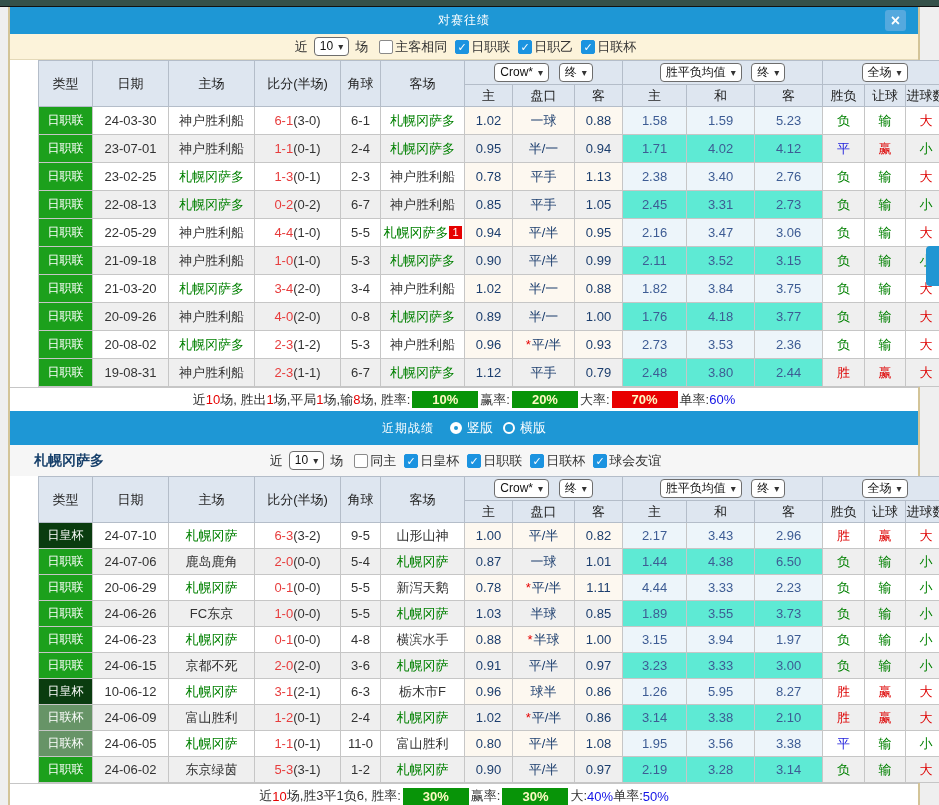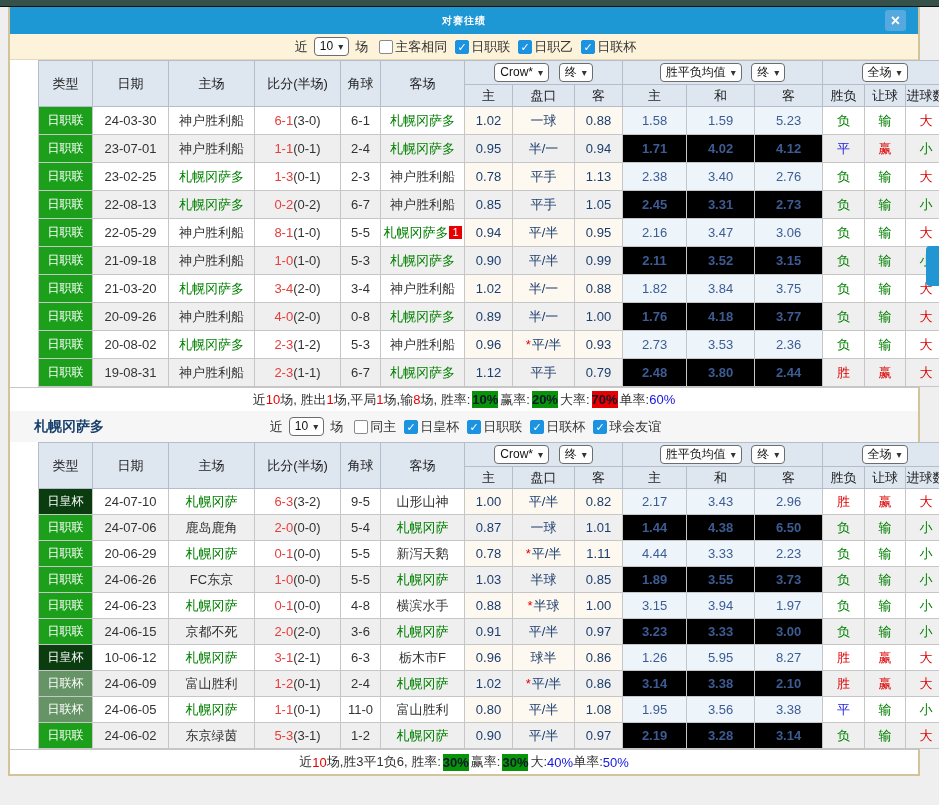--- a/index.html
+++ b/index.html
@@ -7,21 +7,21 @@
     width:939px;height:805px;overflow:hidden;position:relative;
     background:#efefef;
     font-family:"Liberation Sans","DejaVu Sans",sans-serif;
     font-size:13px;color:#333;
   }
   .top-strip{position:absolute;left:0;top:0;width:939px;height:6px;background:#35514a;border-bottom:1px solid #111;}
   .panel{position:absolute;left:8px;top:7px;width:912px;background:#fff;border:2px solid #d3c498;border-top:none;box-sizing:border-box;}
 
   
   .titlebar{position:relative;height:27px;background:#1e97d5;display:flex;align-items:center;justify-content:center;}
-  .tb-title{color:#fff;font-weight:bold;font-size:10px;letter-spacing:1px;}
+  .tb-title{color:#fff;font-weight:normal;font-size:12px;letter-spacing:1px;}
   .close-btn{position:absolute;right:12px;top:3px;width:21px;height:21px;background:#55a9de;border-radius:3px;
     color:#fff;font-size:16px;font-weight:bold;line-height:21px;text-align:center;cursor:pointer;}
   .titlebar.tb2{height:34px;}
   .radio-group{display:flex;align-items:center;margin-left:6px;color:#fff;font-size:13px;}
   .radio{display:inline-block;width:12px;height:12px;border:2px solid #fff;border-radius:50%;margin:0 5px 0 10px;position:relative;box-sizing:border-box;background:transparent;}
   .radio.on{background:#fff;}
   .radio.on::after{content:"";position:absolute;left:2px;top:2px;width:4px;height:4px;border-radius:50%;background:#1e97d5;}
 
   
   .filterbar{height:25px;background:#fcf3da;display:flex;align-items:center;justify-content:center;border-bottom:1px solid #e4d9b8;}
@@ -41,39 +41,39 @@
   table.grid th{background:#dee6f0;border:1px solid #b4bdc9;font-weight:normal;font-size:13px;color:#222;padding:0;}
   table.grid thead tr.r1 th{height:23px;}
   table.grid thead tr.r2 th{height:21px;}
   table.grid td{border:1px solid #c6c6c6;text-align:center;padding:0;height:27px;overflow:hidden;white-space:nowrap;}
   table.grid.t2 td{height:25px;}
   tr.odd td{background:#fff;}
   tr.even td{background:#efefef;}
   tr.odd td.warm{background:#fdf8f0;}
   tr.even td.warm{background:#efefef;}
   tr.odd td.cool{background:#edf5fa;}
-  tr.even td.cool{background:#000000;font-weight:bold;}
+  tr.even td.cool{background:#5eead4;}
   td.c-type{color:#fff;font-size:12px;}
   td.c-date{color:#333;}
   .num{color:#1c3e6e;}
   .numw{color:#3d5c94;}
   .line{color:#1c3e6e;}
   .star{color:#e60000;margin-right:1px;}
   .team{color:#333;}
   .team.hl{color:#008000;}
   .card{display:inline-block;background:#e60000;color:#fff;font-size:11px;line-height:13px;padding:0 3px;margin-left:1px;vertical-align:1px;}
   .ft{color:#e73c3c;}
   .ht{color:#333;}
 
   
   .summary{height:23px;display:flex;align-items:center;justify-content:center;background:#fff;border-top:1px solid #c6c6c6;font-size:13px;}
   .summary.s2{height:24px;}
   .seg-r{color:#e60000;}
   .seg-b{color:#1414e6;}
-  .badge{color:#0f172a;padding:1px 0;margin:0 2px;font-weight:bold;}
+  .badge{color:#fef9c3;padding:1px 20px;margin:0 2px;font-weight:bold;}
   .badge.g{background:#089408;}
   .badge.rd{background:#e80000;}
 
   .side-tab{position:absolute;right:0;top:246px;width:13px;height:40px;background:#2196d3;border-radius:4px 0 0 4px;cursor:pointer;}
 </style>
 </head>
 <body>
 
 <div class="top-strip"></div>
 
@@ -232,21 +232,21 @@
           <td class="cool numw">3.31</td>
           <td class="cool numw">2.73</td>
           <td><span style="color: rgb(0, 128, 0);">负</span></td>
           <td><span style="color: rgb(0, 128, 0);">输</span></td>
           <td><span style="color: rgb(0, 128, 0);">小</span></td>
         </tr>
         <tr class="odd">
           <td class="c-type" style="background: rgb(28, 160, 28);">日职联</td>
           <td class="c-date">22-05-29</td>
           <td><span class="team">神户胜利船</span></td>
-          <td><span class="ft">8-1</span><span class="ht">(1-0)</span></td>
+          <td><span class="ft">4-4</span><span class="ht">(1-0)</span></td>
           <td class="c-corner">5-5</td>
           <td><span class="team hl">札幌冈萨多</span><span class="card">1</span></td>
           <td class="warm num">0.94</td>
           <td class="warm"><span class="line">平/半</span></td>
           <td class="warm num">0.95</td>
           <td class="cool numw">2.16</td>
           <td class="cool numw">3.47</td>
           <td class="cool numw">3.06</td>
           <td><span style="color: rgb(0, 128, 0);">负</span></td>
           <td><span style="color: rgb(0, 128, 0);">输</span></td>
@@ -352,20 +352,29 @@
       <span> 场, 胜率: </span>
       <span class="badge g">10%</span>
       <span> 赢率: </span>
       <span class="badge g">20%</span>
       <span> 大率: </span>
       <span class="badge rd">70%</span>
       <span> 单率: </span>
       <span class="seg-b">60%</span>
     </div>
 
+  <div class="titlebar tb2">
+    <span class="tb-title">近期战绩</span>
+    <span class="radio-group" id="layout-radios">
+        <span class="radio on"></span>
+        <span>竖版</span>
+        <span class="radio"></span>
+        <span>横版</span>
+      </span>
+  </div>
 
   <div class="filterbar2">
     <span class="team-name">札幌冈萨多</span>
     <span id="filter2" style="display:flex;align-items:center;">
         <span class="lbl">近</span>
         <span class="sel">
           <span>10</span>
           <b class="car">▾</b>
         </span>
         <span class="lbl">场</span>

